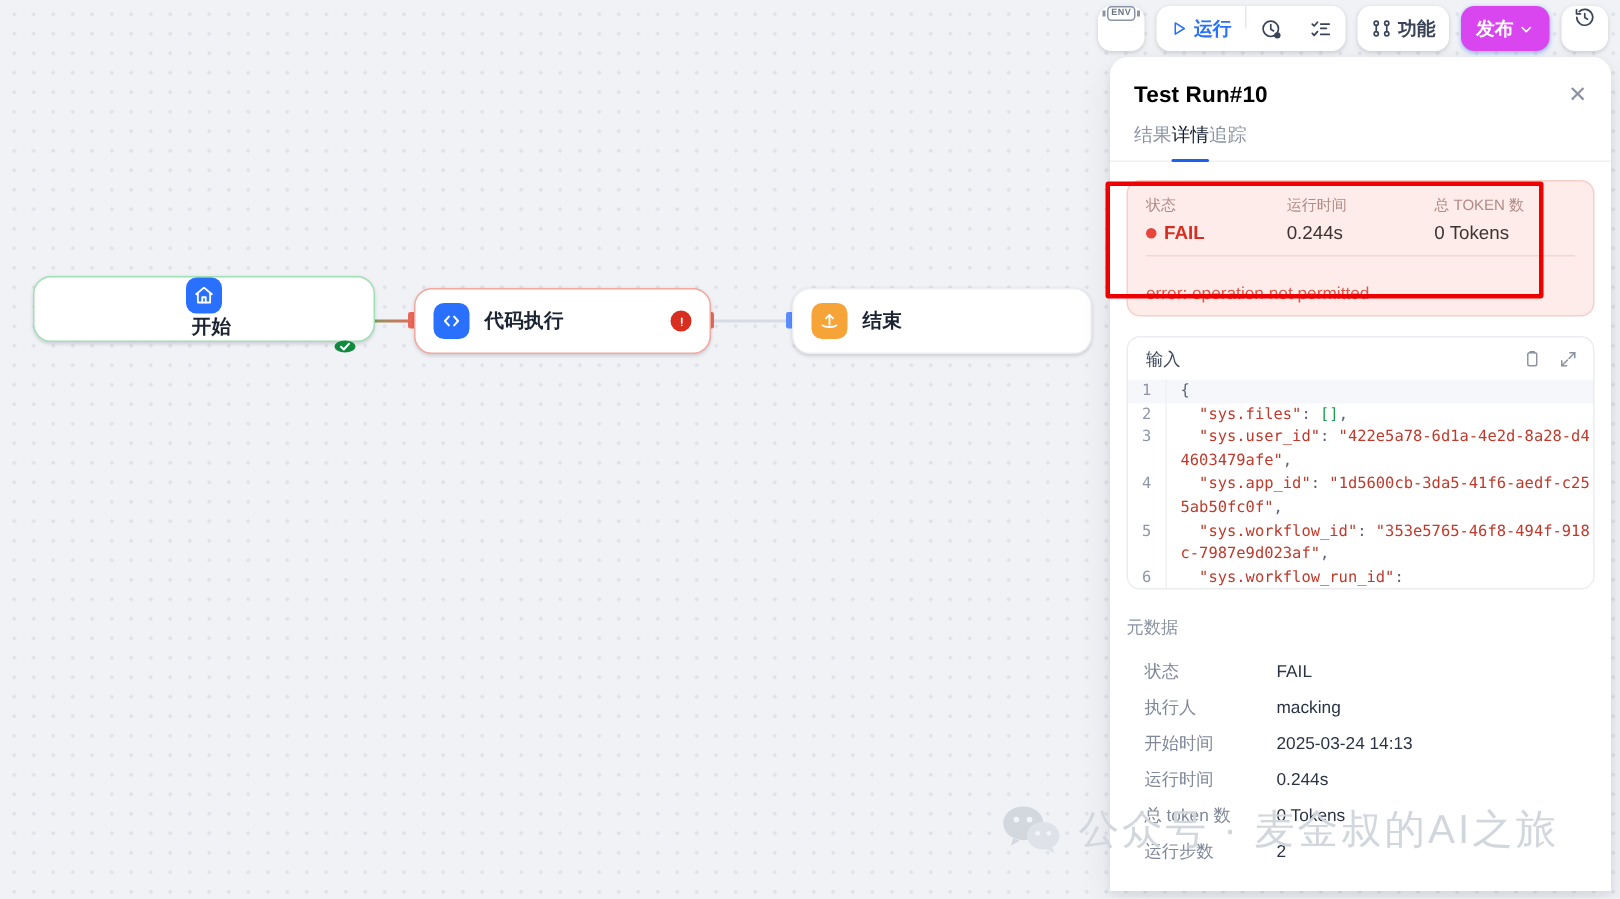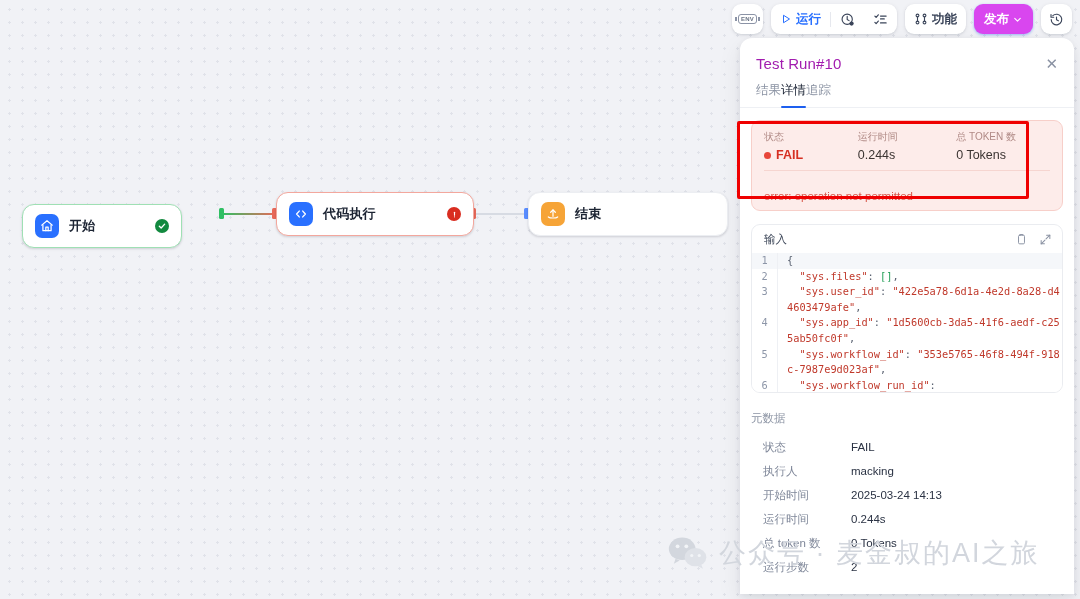--- a/index.html
+++ b/index.html
@@ -24,21 +24,21 @@
   .node {
     position: absolute;
     height: 44px;
     background: #fff;
     border-radius: 12px;
     display: flex;
     align-items: center;
     padding: 0 12px;
     box-shadow: 0 1px 2px rgba(16,24,40,.06), 0 1px 3px rgba(16,24,40,.10);
   }
-  .node-start { left: 22px; top: 204px; width: 160px; border: 1.4px solid #9fe0b4; }
+  .node-start { left: 22px; top: 184px; width: 228px; border: 1.4px solid #9fe0b4; flex-direction: column; }
   .node-code  { left: 276px; top: 192px; width: 198px; border: 1.4px solid #f3a79d; }
   .node-end   { left: 528px; top: 192px; width: 200px; border: 1.4px solid #eceef2; }
 
   .node-ico {
     width: 24px; height: 24px; border-radius: 7px;
     display: flex; align-items: center; justify-content: center;
     flex: 0 0 auto;
   }
   .ico-blue { background: #2970ff; }
   .ico-orange { background: #f6a437; }
@@ -68,21 +68,21 @@
 
   
   .toolbar {
     position: absolute; right: 8px; top: 4px;
     display: flex; align-items: center; gap: 8px;
     z-index: 5;
   }
   .tb-box {
     background: #fff; border-radius: 9px;
     box-shadow: 0 1px 2px rgba(16,24,40,.07), 0 1px 4px rgba(16,24,40,.09);
-    display: flex; align-items: center; height: 30px;
+    display: flex; align-items: flex-start; height: 30px;
   }
   .tb-sq { width: 31px; justify-content: center; }
   .tb-btn {
     display: flex; align-items: center; gap: 4px;
     height: 30px; padding: 0 9px; cursor: pointer;
   }
   .tb-run { color: #2970ff; font-size: 12.5px; font-weight: 600; }
   .tb-sep { width: 1px; height: 15px; background: #e6e8ee; }
   .tb-fn { color: #3a4459; font-size: 12.5px; font-weight: 600; }
   .tb-publish {
@@ -110,21 +110,21 @@
     width: 334px; height: 556px;
     background: #fff;
     border-radius: 12px 12px 0 0;
     box-shadow: 0 2px 6px rgba(16,24,40,.07), 0 8px 24px rgba(16,24,40,.08);
     overflow: hidden;
   }
   .panel-head {
     display: flex; align-items: center;
     padding: 17px 16px 0 16px;
   }
-  .panel-title { font-size: 15px; font-weight: 400; color: #a21caf; letter-spacing:.1px; }
+  .panel-title { font-size: 15px; font-weight: 700; color: #000000; letter-spacing:.1px; }
   .panel-close { margin-left: auto; color: #8a92a3; font-size: 15px; cursor: pointer; line-height:1; }
 
   .tabs {
     display: flex; 
     padding: 10px 16px 0 16px;
     border-bottom: 1px solid #eef0f4;
   }
   .tab {
     font-size: 12.5px; color: #8b93a3; padding-bottom: 8px;
     cursor: pointer; position: relative;

